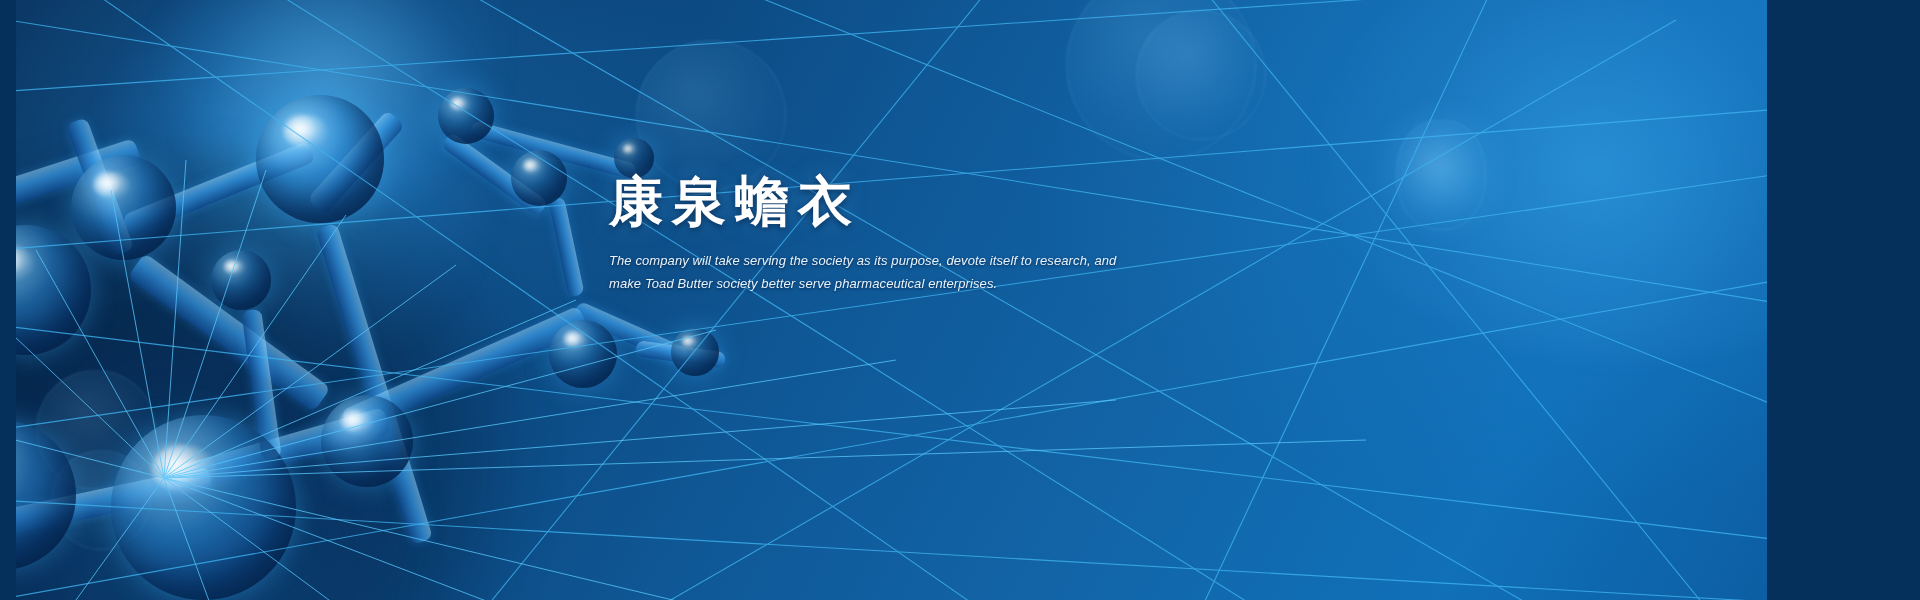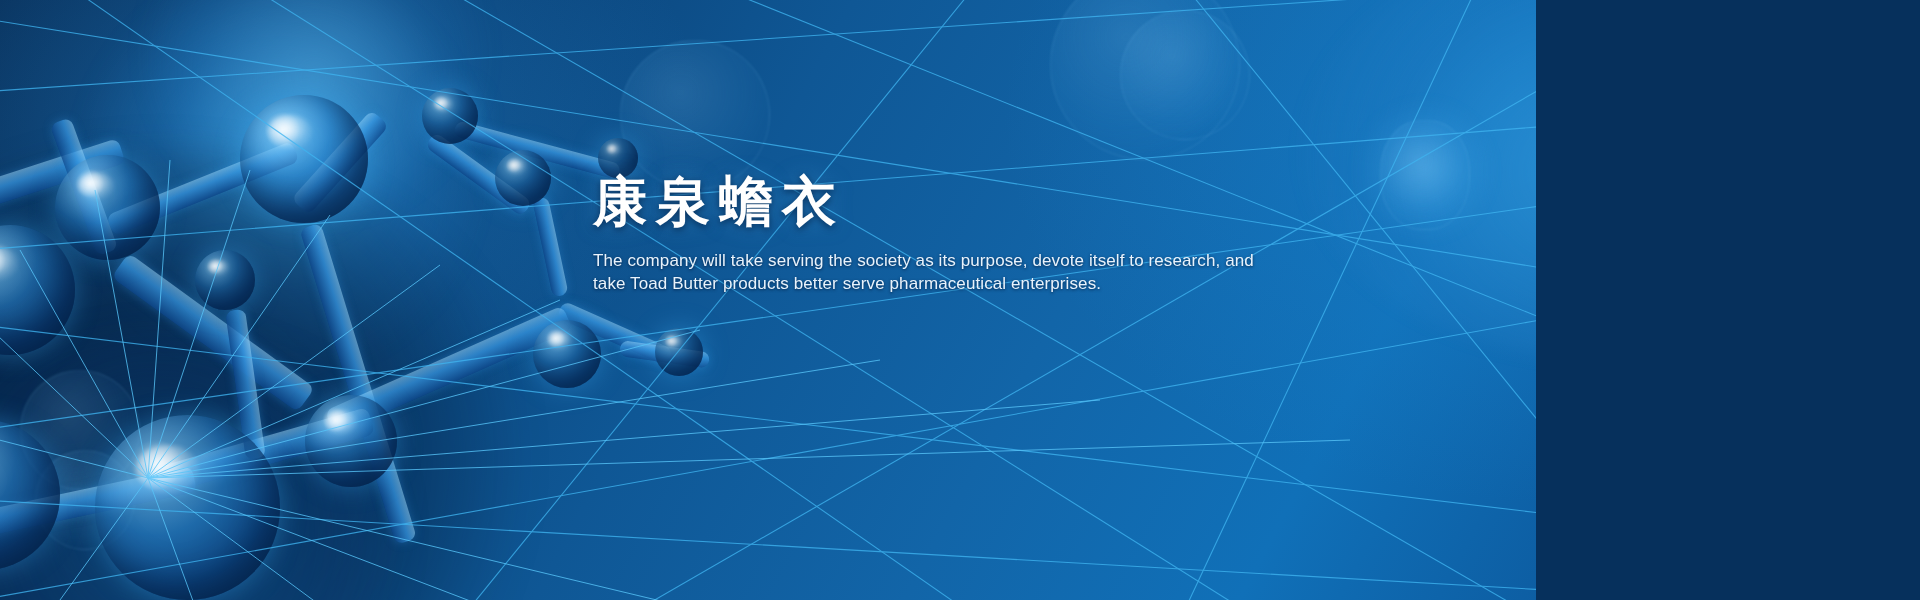--- a/index.html
+++ b/index.html
@@ -2,27 +2,28 @@
 <html><head>
 <meta charset="utf-8">
 <title>Banner</title>
 <style>
   * { margin:0; padding:0; box-sizing:border-box; }
   html,body { width:1920px; height:600px; overflow:hidden; background:#06305c; }
   body { font-family:"Liberation Sans","DejaVu Sans",sans-serif; }
 
   .banner {
     position:relative;
-    width:1536px;
+    width:1751px;
     height:600px;
     overflow:hidden;
     background:
       radial-gradient(ellipse 900px 620px at 1560px 120px, rgba(26,130,205,0.55) 0%, rgba(26,130,205,0.0) 62%),
       radial-gradient(ellipse 760px 520px at 250px 120px, rgba(40,140,215,0.40) 0%, rgba(40,140,215,0) 60%),
       linear-gradient(118deg, #062a52 0%, #0a3f73 22%, #0f5795 46%, #1265a8 66%, #1070b8 84%, #0d5ea3 100%);
+    margin-left: 16px;
   }
 
   
   .glow { position:absolute; border-radius:50%; pointer-events:none; }
 
   .glow-topright {
     left:1300px; top:-60px; width:620px; height:420px;
     background:radial-gradient(circle at 45% 55%, rgba(56,160,225,0.55) 0%, rgba(40,130,200,0.22) 45%, rgba(20,90,160,0) 72%);
     filter:blur(8px);
   }
@@ -102,25 +103,26 @@
     font-size:27px;
     font-weight:normal;
     color:#f2f8ff;
     letter-spacing:1.2px;
     line-height:38px;
     text-shadow:0 1px 5px rgba(3,30,66,0.8);
     white-space:nowrap;
   }
   .desc {
     margin-top:17px;
-    font-size:17px;
+    font-size:13px;
     color:#e9f3fc;
     line-height:23px;
     letter-spacing:0.1px;
     text-shadow:0 1px 3px rgba(3,30,66,0.85);
+    font-style:italic;
   }
   .desc div { white-space:nowrap; }
 </style>
 </head>
 <body>
 
 <div class="banner">
 
   <div class="glow glow-topright"></div>
   <div class="glow glow-right-spot"></div>
@@ -209,17 +211,17 @@
       <line x1="148" y1="478" x2="740" y2="620"></line>
     </g>
   </svg>
 
   <div class="content">
     <div class="title">康泉蟾衣</div>
 
 
     <div class="desc">
       <div>The company will take serving the society as its purpose, devote itself to research, and</div>
-      <div>take Toad Butter products better serve pharmaceutical enterprises.</div>
+      <div>make Toad Butter society better serve pharmaceutical enterprises.</div>
     </div>
   </div>
 
 </div>
 
 </body></html>

